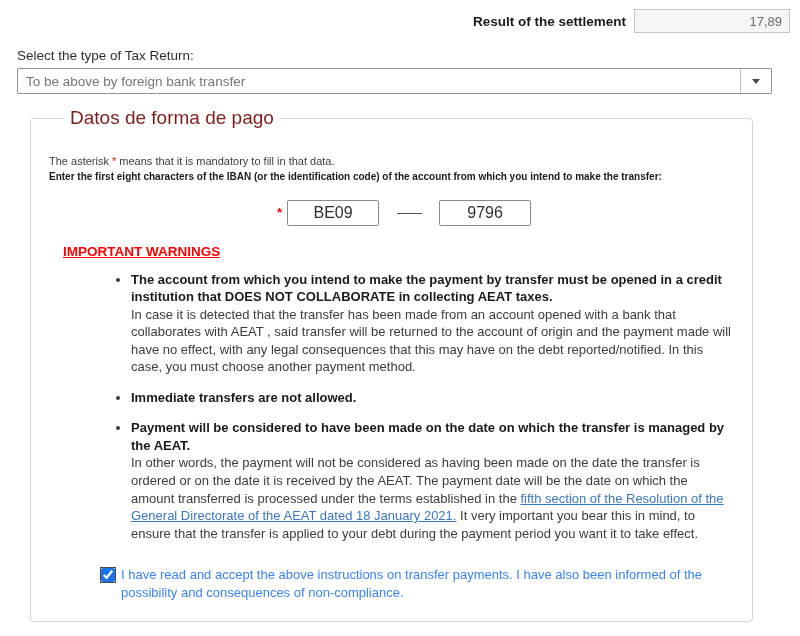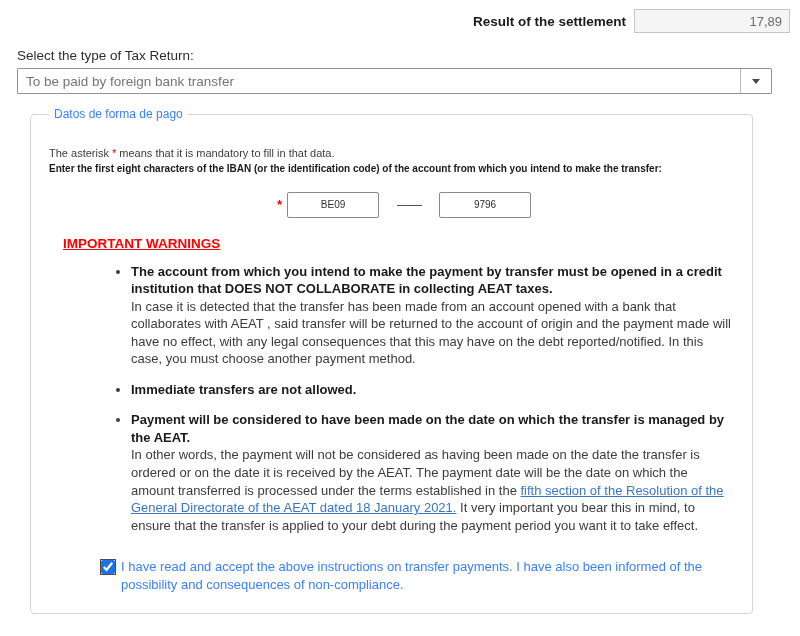--- a/index.html
+++ b/index.html
@@ -49,37 +49,37 @@
     border-top: 5px solid #4a4a4a;
   }
 
   
   fieldset.pago {
     margin: 13px 0 0 30px; width: 723px;
     border: 1px solid #d4d4d4; border-radius: 4px;
     padding: 6px 18px 18px 18px;
   }
   fieldset.pago legend {
-    padding: 0 5px; margin-left: 0;
-    font-size: 12px; color: #3b82f6;
+    padding: 0 5px; margin-left: 16px;
+    font-size: 19px; color: #7f1d1d;
   }
   .note { margin: 20px 0 2px 0; font-size: 11px; color: #3c3c3c; }
   .red { color: #ff0000; }
   .iban-instruction {
     margin: 3px 0 0 0; font-weight: bold; color: #1a1a1a;
     font-size: 10px; line-height: 1.35; max-width: 700px;
   }
   .iban-row {
     display: flex; align-items: center; margin: 16px 0 4px 228px;
   }
   .iban-asterisk { color: #ff0000; font-weight: bold; margin-right: 5px; }
   .iban-input {
     width: 92px; height: 26px;
     border: 1px solid #8a8a8a; border-radius: 2px;
-    text-align: center; font-size: 10px; color: #2e2e2e;
+    text-align: center; font-size: 16px; color: #2e2e2e;
     font-family: "Liberation Sans", sans-serif;
   }
   .iban-sep { margin: 0 18px; color: #3c3c3c; letter-spacing: -1px; white-space: nowrap; }
 
   .warn-title {
     margin: 18px 0 0 14px;
     color: #ff0000; font-weight: bold; font-size: 13.5px;
     text-decoration: underline;
   }
   ul.warn-list { margin: 12px 0 0 0; padding-left: 34px; }
@@ -101,21 +101,21 @@
 
 <div class="page">
 
   <div class="result-row">
     <span class="result-label">Result of the settlement</span>
     <input class="result-input" readonly="" value="17,89" style="">
   </div>
 
   <div class="select-label">Select the type of Tax Return:</div>
   <div class="combo">
-    <span class="combo-text">To be paid by foreign bank transfer</span>
+    <span class="combo-text">To be above by foreign bank transfer</span>
     <span class="combo-arrow-box">
       <span class="combo-arrow"></span>
     </span>
   </div>
 
   <fieldset class="pago">
     <legend>Datos de forma de pago</legend>
 
     <p class="note"><span>The asterisk </span><span class="red">*</span><span> means that it is mandatory to fill in that data.</span></p>
 

